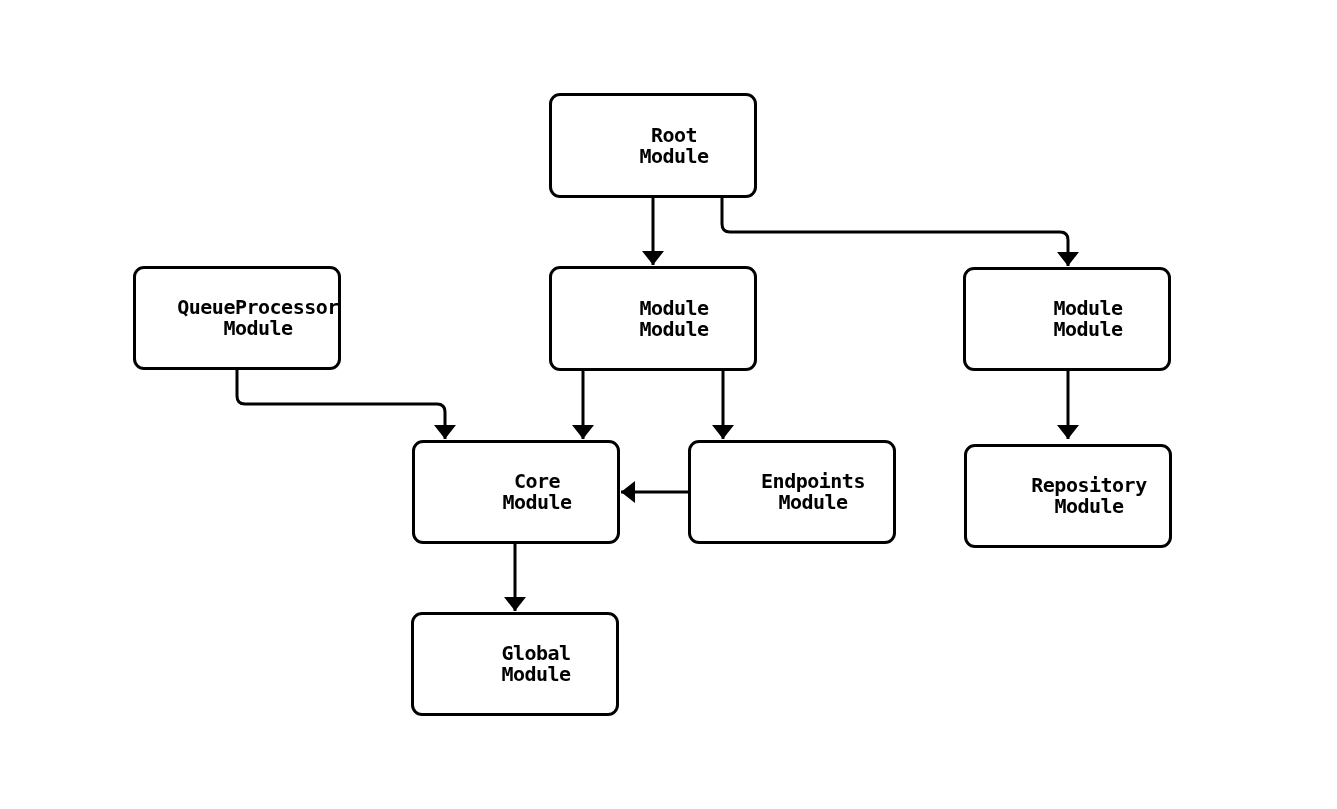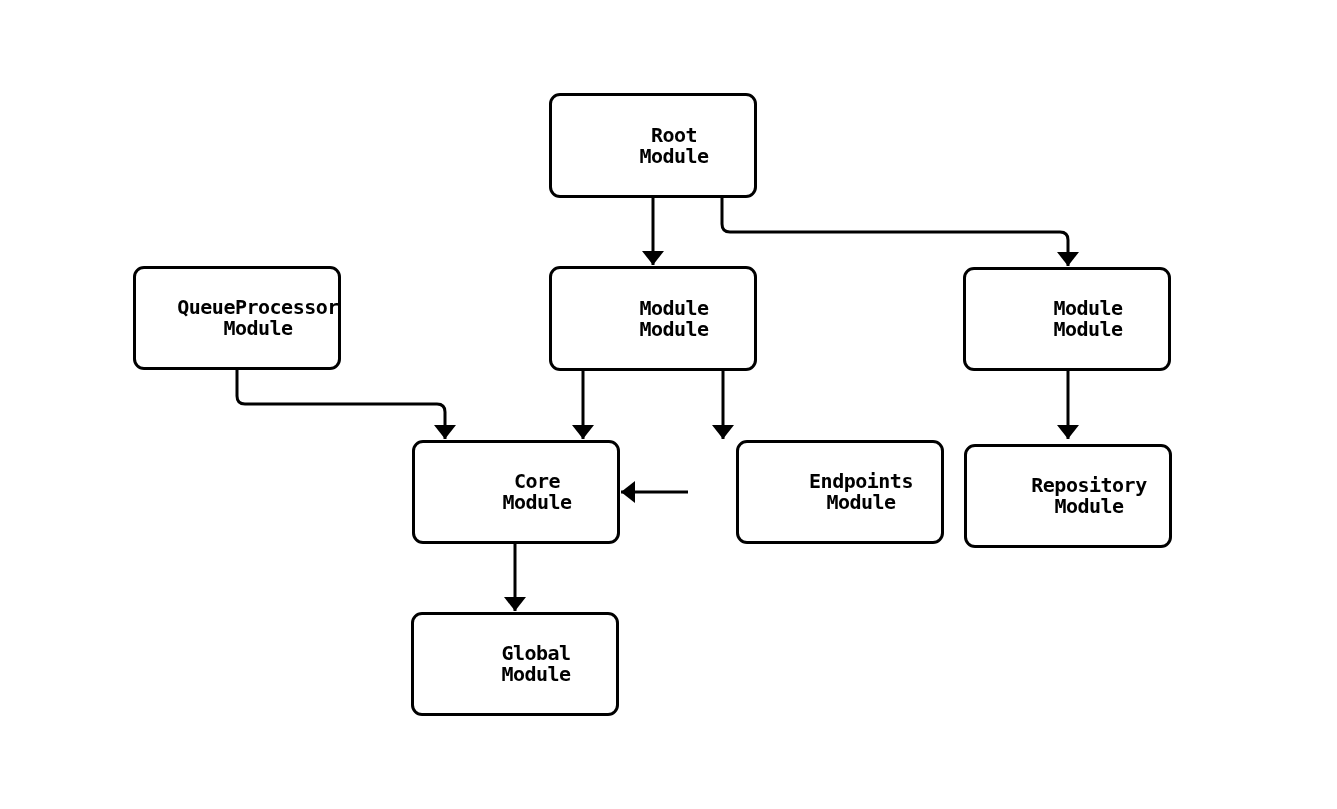--- a/index.html
+++ b/index.html
@@ -46,21 +46,21 @@
     font-weight: bold;
     line-height: 21px;
     letter-spacing: -0.5px;
     padding-left: 42px;
   }
   .n-root          { left: 549px; top: 93px;  height: 105px; }
   .n-queueprocessor{ left: 133px; top: 266px; align-items: center; }
   .n-server        { left: 549px; top: 266px; height: 105px; }
   .n-global        { left: 963px; top: 267px; }
   .n-core          { left: 412px; top: 440px; }
-  .n-endpoints     { left: 688px; top: 440px; margin-left: 48px; }
+  .n-endpoints     { left: 688px; top: 440px; }
   .n-repository    { left: 964px; top: 444px; }
   .n-queue         { left: 411px; top: 612px; }
 </style>
 </head>
 <body>
 
 <div class="canvas">
 
   <svg class="edge-layer" width="1337" height="809" viewBox="0 0 1337 809" xmlns="http://www.w3.org/2000/svg">
     <defs>

